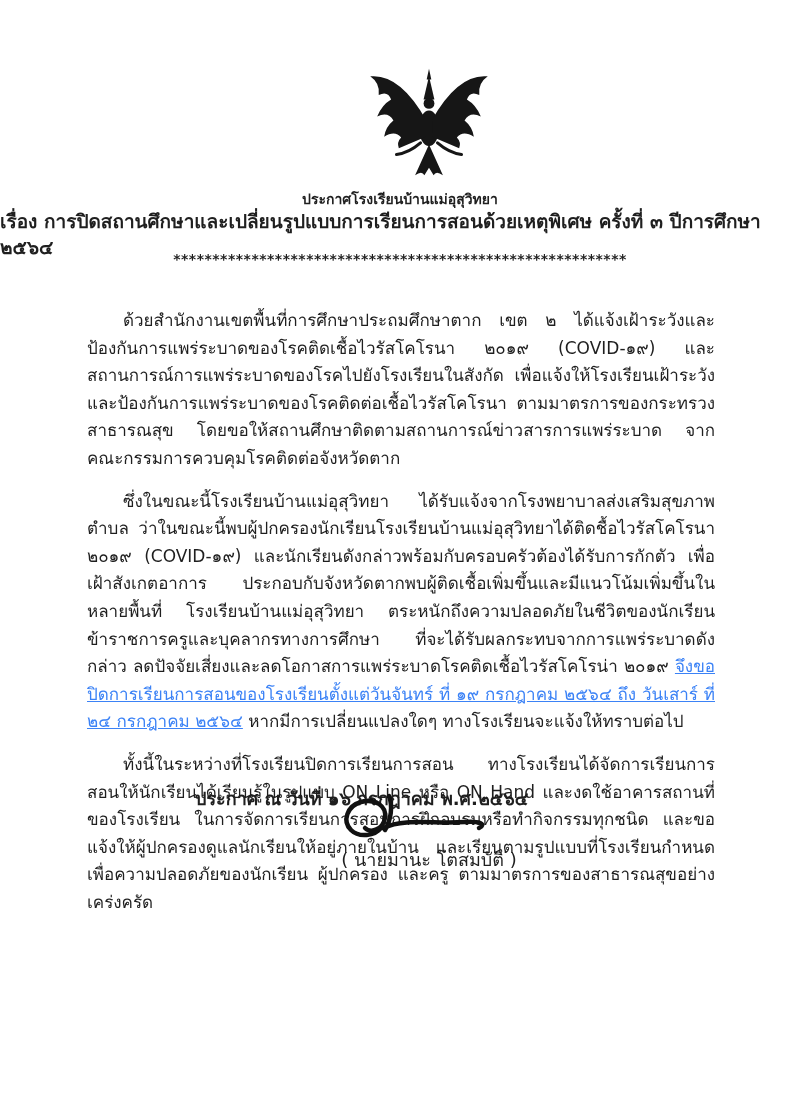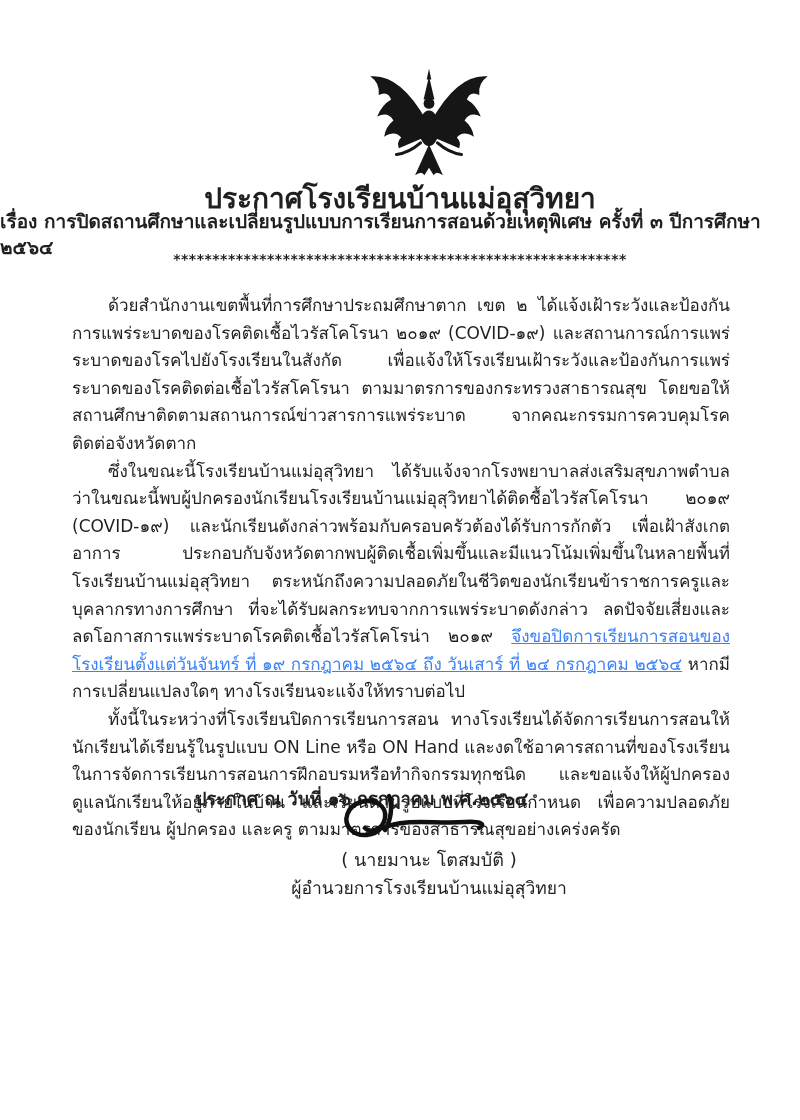--- a/index.html
+++ b/index.html
@@ -12,37 +12,37 @@
     color:#1f1f1f;
     overflow:hidden;
   }
   .emblem{
     position:absolute;top:64px;left:343px;width:172px;height:116px;
     display:flex;align-items:center;justify-content:center;
   }
   .emblem svg{width:100%;height:100%;}
   .doc-title{
     position:absolute;top:186px;left:0;width:800px;
-    text-align:center;font-size:28px;font-weight:bold;line-height:26px;
+    text-align:center;font-size:14px;font-weight:bold;line-height:26px;
   }
   .doc-subject{
     position:absolute;top:208px;left:0;width:800px;
     text-align:left;font-size:19px;font-weight:bold;line-height:26px;
   }
   .divider{
     position:absolute;top:251px;left:0;width:800px;
     text-align:center;font-size:14px;font-weight:bold;letter-spacing:0.5px;
     white-space:nowrap;
   }
   .content{
     position:absolute;top:292px;left:72px;width:658px;
     font-size:17px;line-height:27.6px;
     text-align:justify;
   }
-  .content p{margin:0;text-indent:36px;}
+  .content p{margin:15px;text-indent:36px;}
   .red-highlight{
     color:#3b82f6;font-weight:normal;text-decoration:underline;
   }
   .date-line{
     position:absolute;top:784px;left:195px;
     font-size:18px;font-weight:bold;text-align:center;
   }
   .sign-block{
     position:absolute;top:784px;left:283px;width:292px;
     text-align:center;
@@ -95,16 +95,15 @@
 
   <div class="sign-block">
     <svg class="signature" viewBox="0 0 185 66" xmlns="http://www.w3.org/2000/svg" aria-hidden="true">
       <g fill="none" stroke="#111" stroke-width="4.5" stroke-linecap="round">
         <path d="M44,44 C38,52 22,54 14,46 C5,37 10,22 24,18 C38,14 50,22 48,34 C46,45 34,50 28,44"></path>
         <path d="M52,12 C56,22 54,36 48,46"></path>
         <path d="M46,44 C68,34 96,40 128,38 C142,37 150,40 142,44"></path>
       </g>
     </svg>
     <div class="signer-name">( นายมานะ โตสมบัติ )</div>
-    <div class="signer-title">ผู้อำนวยการโรงเรียนบ้านแม่อุสุวิทยา</div>
   </div>
 
 </div>
 
 </body></html>

